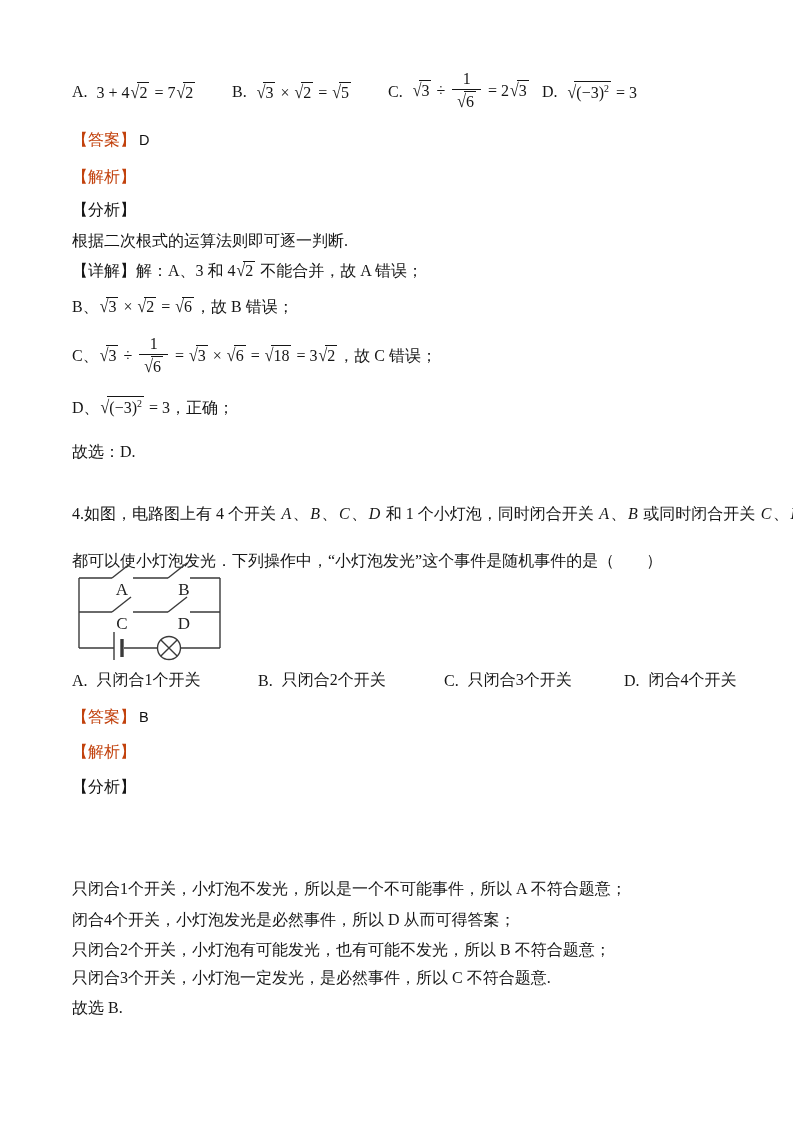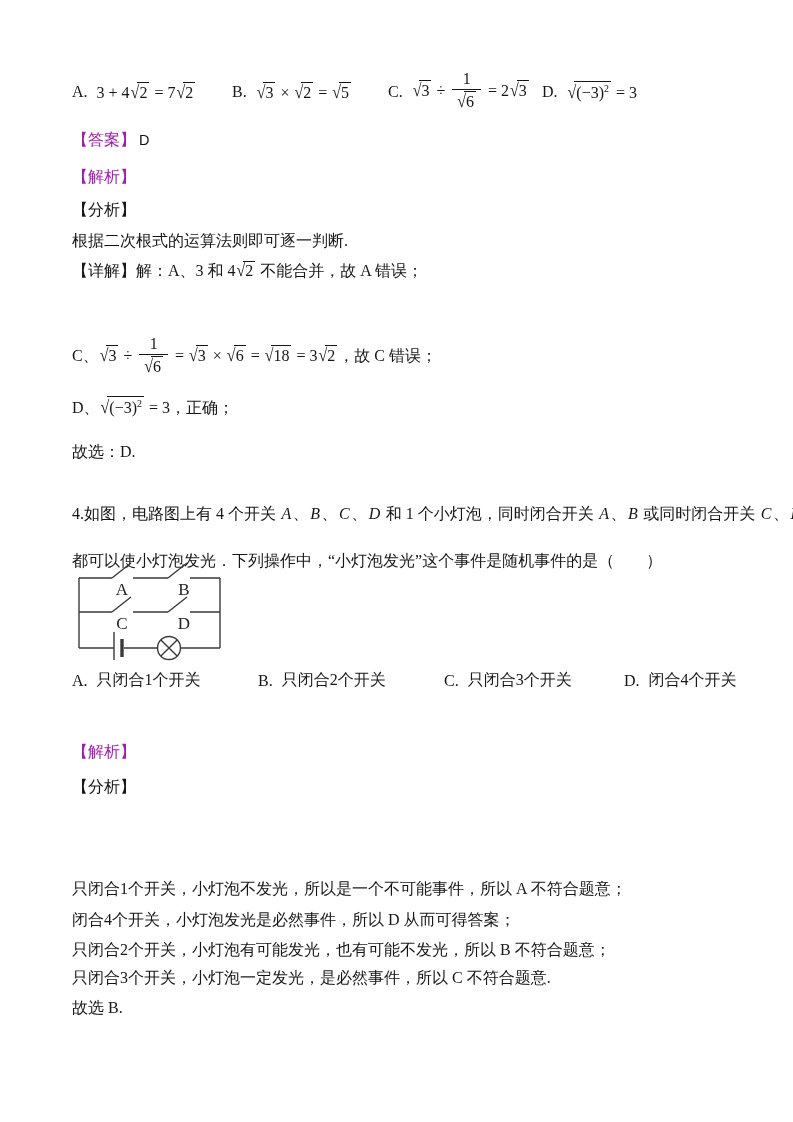--- a/index.html
+++ b/index.html
@@ -11,21 +11,21 @@
     font-size:16px;
     color:#161616;
     overflow:hidden;
   }
   .line {
     position:absolute;
     left:72px; right:36px;
     white-space:nowrap;
     line-height:1.35;
   }
-  .blue { color:#a21caf; }
+  .blue { color:#c2410c; }
   .ans {
     font-family:"Liberation Sans","DejaVu Sans",sans-serif;
     font-size:14.5px;
     margin-left:3px;
     color:#101010;
   }
   .var { font-style:italic; padding:0 1.5px; font-family:"Liberation Serif",serif; }
   sup { font-size:0.62em; }
 
   
@@ -72,20 +72,21 @@
   </div>
 
   <div class="line" style="top:129px">
     <span class="blue">【答案】</span><span class="ans">D</span>
   </div>
   <div class="line blue" style="top:166px">【解析】</div>
   <div class="line" style="top:199px">【分析】</div>
   <div class="line" style="top:230px">根据二次根式的运算法则即可逐一判断.</div>
 
   <div class="line" style="top:260px">【详解】解：A、3 和 4<span class="sqrt"><span class="rsign">√</span><span class="rbody">2</span></span> 不能合并，故 A 错误；</div>
+  <div class="line" style="top:296px">B、<span class="sqrt"><span class="rsign">√</span><span class="rbody">3</span></span> × <span class="sqrt"><span class="rsign">√</span><span class="rbody">2</span></span> = <span class="sqrt"><span class="rsign">√</span><span class="rbody">6</span></span>，故 B 错误；</div>
   <div class="line" style="top:336px">C、<span class="sqrt"><span class="rsign">√</span><span class="rbody">3</span></span> ÷ <span class="frac"><span class="fnum">1</span><span class="fden"><span class="sqrt"><span class="rsign">√</span><span class="rbody">6</span></span></span></span> = <span class="sqrt"><span class="rsign">√</span><span class="rbody">3</span></span> × <span class="sqrt"><span class="rsign">√</span><span class="rbody">6</span></span> = <span class="sqrt"><span class="rsign">√</span><span class="rbody">18</span></span> = 3<span class="sqrt"><span class="rsign">√</span><span class="rbody">2</span></span>，故 C 错误；</div>
   <div class="line" style="top:396px">D、<span class="sqrt"><span class="rsign">√</span><span class="rbody">(−3)<sup>2</sup></span></span> = 3，正确；</div>
   <div class="line" style="top:441px">故选：D.</div>
 
   <div class="line" style="top:503px">4.如图，电路图上有 4 个开关 <span class="var">A</span>、<span class="var">B</span>、<span class="var">C</span>、<span class="var">D</span> 和 1 个小灯泡，同时闭合开关 <span class="var">A</span>、<span class="var">B</span> 或同时闭合开关 <span class="var">C</span>、<span class="var">D</span></div>
   <div class="line" style="top:550px">都可以使小灯泡发光．下列操作中，“小灯泡发光”这个事件是随机事件的是（　　）</div>
 
   <svg class="circuit" style="left:78px; top:559px;" width="146" height="106" viewBox="0 0 146 106">
     <g stroke="#3a3a3a" stroke-width="1.4" fill="none">
 
@@ -126,20 +127,23 @@
     <span class="opt" style="width:180px;">
       <span class="opt-label">C.</span>
       <span class="opt-text">只闭合3个开关</span>
     </span>
     <span class="opt">
       <span class="opt-label">D.</span>
       <span class="opt-text">闭合4个开关</span>
     </span>
   </div>
 
+  <div class="line" style="top:706px">
+    <span class="blue">【答案】</span><span class="ans">B</span>
+  </div>
   <div class="line blue" style="top:741px">【解析】</div>
   <div class="line" style="top:776px">【分析】</div>
 
   <div class="line" style="top:878px">只闭合1个开关，小灯泡不发光，所以是一个不可能事件，所以 A 不符合题意；</div>
   <div class="line" style="top:909px">闭合4个开关，小灯泡发光是必然事件，所以 D 从而可得答案；</div>
   <div class="line" style="top:939px">只闭合2个开关，小灯泡有可能发光，也有可能不发光，所以 B 不符合题意；</div>
   <div class="line" style="top:967px">只闭合3个开关，小灯泡一定发光，是必然事件，所以 C 不符合题意.</div>
   <div class="line" style="top:997px">故选 B.</div>
 
 </div>

